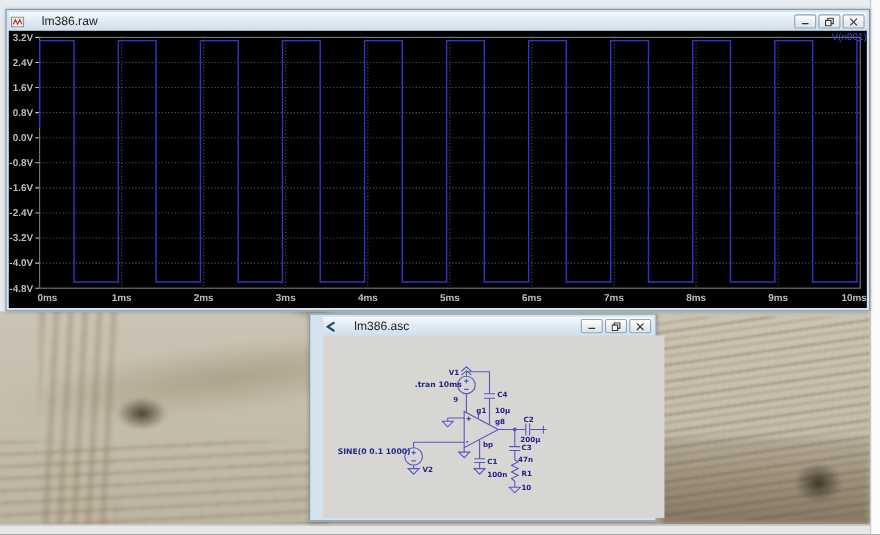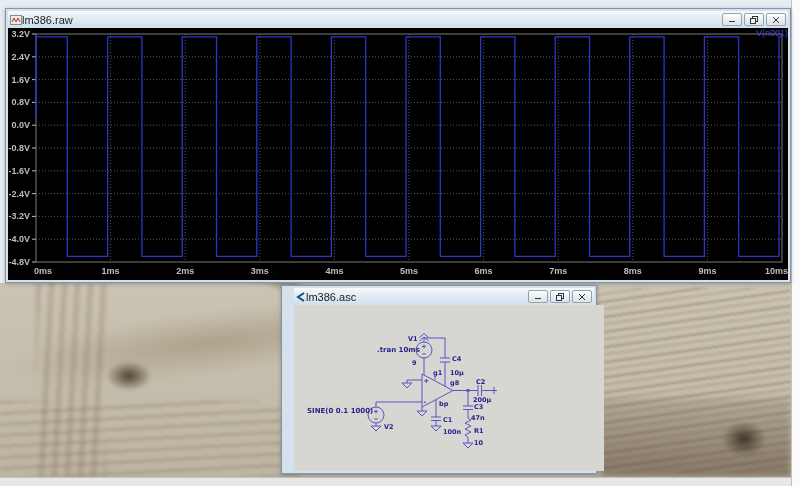--- a/index.html
+++ b/index.html
@@ -14,21 +14,21 @@
   .b4{left:588px;top:5px;width:203px;height:185px;background:repeating-linear-gradient(172deg,rgba(112,90,62,.4) 0 2px,rgba(205,196,178,.2) 2px 7px,rgba(134,114,84,.3) 7px 9px,rgba(0,0,0,0) 9px 15px);filter:blur(1px);}
   .b5{left:600px;top:115px;width:191px;height:79px;background:linear-gradient(180deg,rgba(118,98,70,.2),rgba(86,70,50,.55));filter:blur(3px);}
   .b6{left:722px;top:138px;width:44px;height:36px;background:radial-gradient(closest-side,rgba(56,46,34,.9),rgba(56,46,34,0));filter:blur(1px);}
   .b7{left:36px;top:0;width:70px;height:194px;background:repeating-linear-gradient(93deg,rgba(136,116,88,.35) 0 5px,rgba(0,0,0,0) 5px 13px);filter:blur(2px);}
   .b8{left:0;top:118px;width:300px;height:76px;background:repeating-linear-gradient(177deg,rgba(146,128,98,.38) 0 3px,rgba(0,0,0,0) 3px 11px);filter:blur(1.5px);}
   
   .right-strip{position:absolute;left:791px;top:0;width:9px;height:486px;background:#fbfbfb;border-left:1px solid #c2c2c2;box-sizing:border-box;}
   .bottom-strip{position:absolute;left:0;top:477px;width:791px;height:9px;background:#e9e7e5;border-top:1px solid #bcc4cb;box-sizing:border-box;}
   
   .win{position:absolute;border:1px solid #7e96ab;background:#d5e1ed;padding:2px;box-sizing:border-box;box-shadow:0 1px 4px rgba(0,0,0,.25);}
-  .titlebar{height:17px;display:flex;align-items:center;gap:0;padding:0 2px;box-sizing:border-box;
+  .titlebar{height:17px;display:flex;align-items:center;gap:16px;padding:0 2px;box-sizing:border-box;
     background:linear-gradient(180deg,#f7fafc,#dfeaf3 50%,#d0dfec);font-size:11px;color:#222;}
   .ttext{white-space:nowrap;}
   .tbtns{margin-left:auto;display:flex;gap:2px;}
   .tbtn{width:20px;height:13px;display:flex;align-items:center;justify-content:center;
     background:linear-gradient(180deg,#ffffff,#e8ecef 60%,#dfe4e8);border:1px solid #94a3b0;border-radius:2px;box-sizing:border-box;}
   .wave-win{left:5px;top:8px;width:786px;height:275px;}
   .wave-content{position:relative;width:780px;height:252px;background:#000;}
   .trace-label{position:absolute;top:0;left:0;width:100%;text-align:right;font-size:9px;font-weight:normal;}
   .sch-win{left:281px;top:285px;width:316px;height:189px;padding-left:12px;}
   .sch-content{width:310px;height:166px;background:#d8d6d2;}

